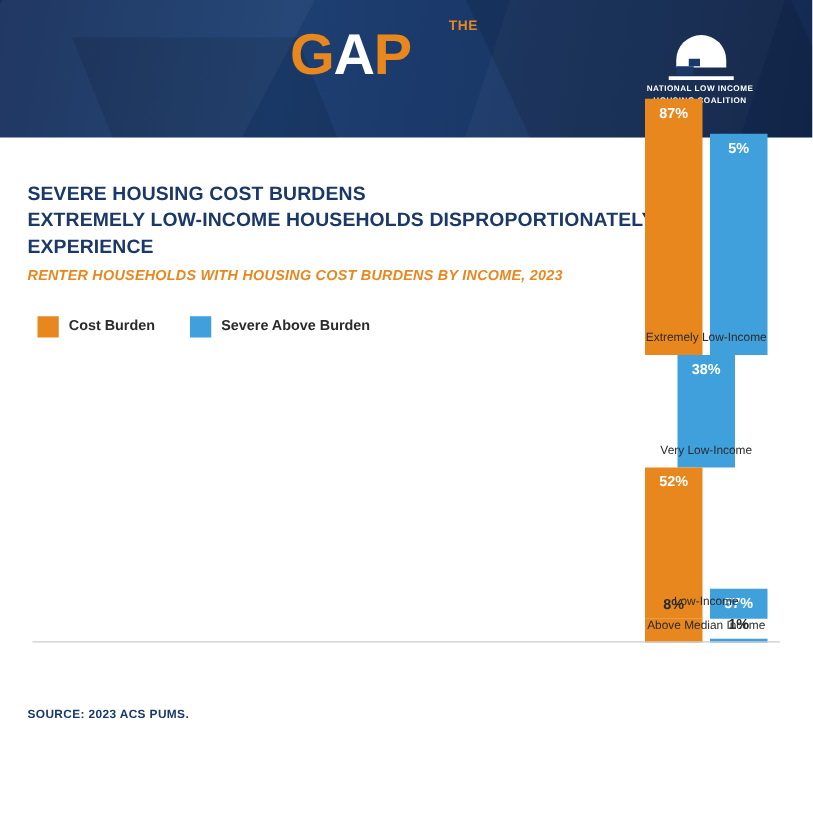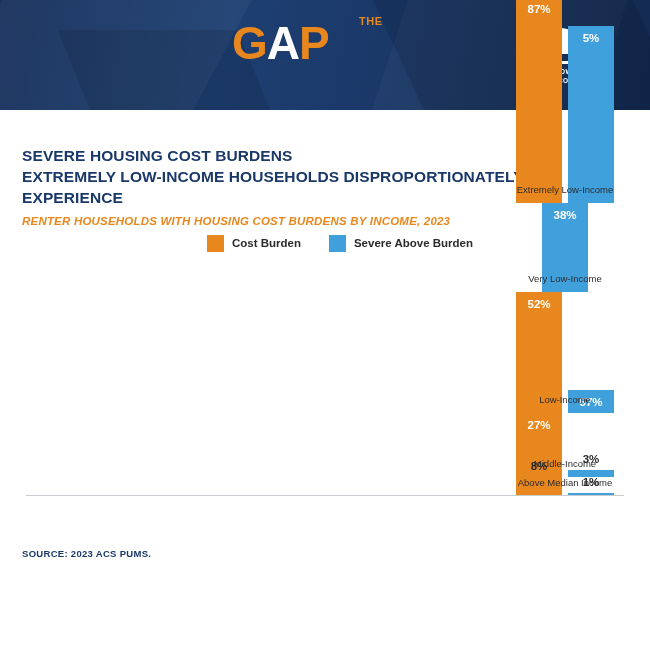--- a/index.html
+++ b/index.html
@@ -138,24 +138,23 @@
     color: #e8871e;
     font-size: 11.5px;
     font-weight: bold;
     letter-spacing: 0.2px;
     font-style: italic;
   }
 
   
   .legend {
     display: flex;
-    justify-content: center;
     align-items: center;
     gap: 28px;
-    margin-top: 8px;
+    margin-top: 26px;
     padding-left: 30px;
   }
   .legend-item {
     display: flex;
     align-items: center;
     gap: 8px;
   }
   .legend-swatch {
     width: 17px;
     height: 17px;
@@ -311,29 +310,20 @@
     <div class="group">
       <div class="bar bar-cost" id="b2a" style="height: 121px;">
         <span class="bar-label">52%</span>
       </div>
       <div class="bar bar-severe" id="b2b" style="height: 23.6px;">
         <span class="bar-label">57%</span>
       </div>
       <span class="cat-label">Low-Income</span>
     </div>
 
-    <div class="group">
-      <div class="bar bar-cost" id="b3a" style="height: 63.72px;">
-        <span class="bar-label">27%</span>
-      </div>
-      <div class="bar bar-severe" id="b3b" style="height: 7.08px;">
-        <span class="bar-label outside">3%</span>
-      </div>
-      <span class="cat-label">Middle-Income</span>
-    </div>
 
     <div class="group">
       <div class="bar bar-cost" id="b4a" style="height: 18.88px;">
         <span class="bar-label outside">8%</span>
       </div>
       <div class="bar bar-severe" id="b4b" style="height: 3px;">
         <span class="bar-label outside">1%</span>
       </div>
       <span class="cat-label">Above Median Income</span>
     </div>

